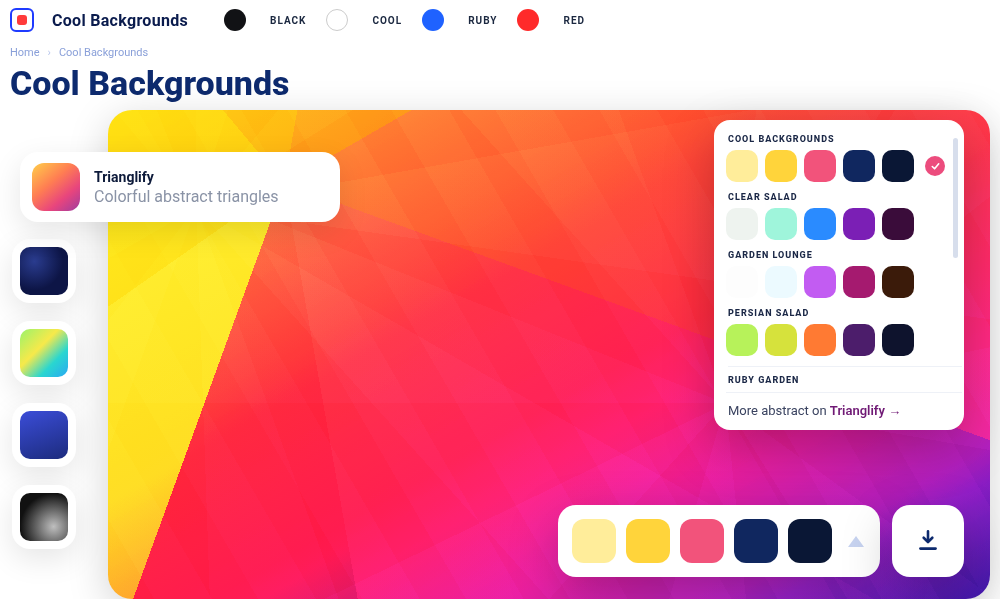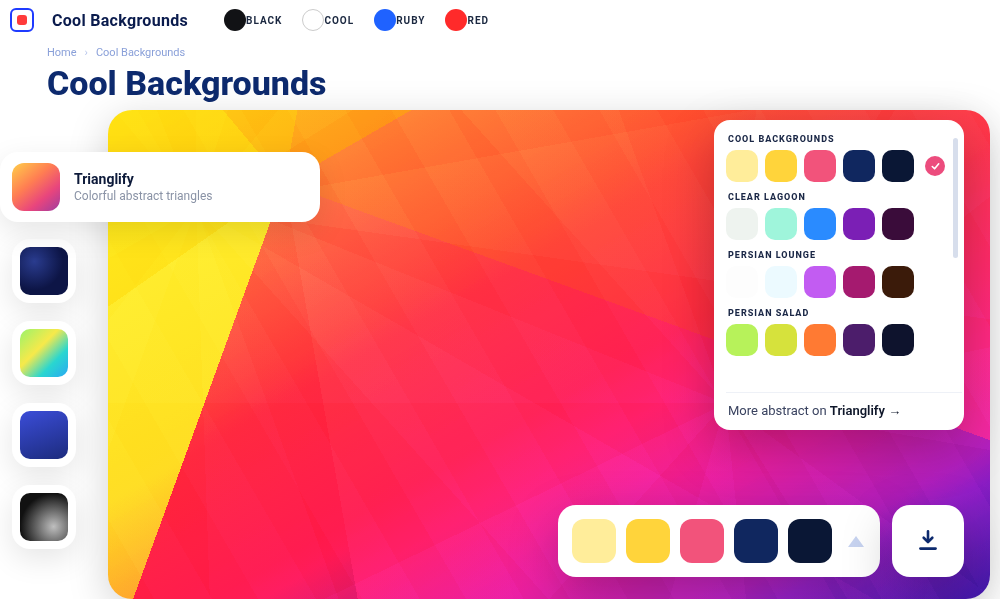--- a/index.html
+++ b/index.html
@@ -3,26 +3,26 @@
 <meta charset="utf-8">
 <style>
   * { box-sizing: border-box; margin: 0; padding: 0; }
   html, body { width: 1000px; height: 599px; overflow: hidden; font-family: -apple-system, "Segoe UI", Roboto, Arial, sans-serif; background:#fff; }
   
   .appbar { height: 40px; display:flex; align-items:center; padding:0 10px; gap:18px; }
   .logo-box { width:24px; height:24px; border:2px solid #1f3bff; border-radius:6px; display:flex; align-items:center; justify-content:center;}
   .logo-box span{width:10px;height:10px;background:#ff3b3b;border-radius:3px;display:block;}
   .brand { font-weight:700; color:#0a1b4d; font-size:16px; letter-spacing:.3px;}
   .color-options{display:flex; gap:20px; margin-left:18px;}
-  .copt{display:flex; align-items:center; gap:0; font-size:10px; font-weight:700; letter-spacing:1px; color:#1b2840; cursor:pointer;}
+  .copt{display:flex; align-items:center; gap:24px; font-size:10px; font-weight:700; letter-spacing:1px; color:#1b2840; cursor:pointer;}
   .swatch{width:22px;height:22px;border-radius:50%;}
   .swatch.outline{border:1px solid #ccc;}
 
   
-  .page { position:relative; padding:6px 10px 0 10px;margin-left:37px;}
+  .page { position:relative; padding:6px 10px 0 10px;}
   .crumbs{font-size:11px;color:#8aa0d9;display:flex;gap:8px;}
   .crumbs .sep{color:#b8c6ec;}
   h1{font-size:34px;font-weight:800;color:#0d2a6e;margin-top:4px;}
 
   
   .stage{position:absolute; left:108px; right:10px; top:110px; bottom:0;}
   
   .canvas{
     position:absolute; inset:0; border-radius:24px; overflow:hidden;
     background:
@@ -41,45 +41,45 @@
     background:
       repeating-conic-gradient(from 0deg at 10% 20%, rgba(255,255,255,.04) 0 18deg, rgba(0,0,0,.04) 18deg 40deg),
       repeating-conic-gradient(from 30deg at 70% 60%, rgba(255,255,255,.03) 0 22deg, rgba(0,0,0,.05) 22deg 48deg),
       repeating-linear-gradient(60deg, rgba(0,0,0,.04) 0 40px, rgba(255,255,255,.03) 40px 90px);
     mix-blend-mode:overlay;
   }
 
   
   .rail{position:absolute; left:12px; top:155px; width:84px; display:flex; flex-direction:column; gap:18px; z-index:5;}
   .card{background:#fff;border-radius:18px;box-shadow:0 10px 30px rgba(0,0,0,.10);}
-  .selected-card{position:absolute; left:0; top:152px; width:320px; height:70px; display:flex; align-items:center; gap:14px; padding:12px; z-index:6;}
+  .selected-card{position:absolute; left:20px; top:152px; width:320px; height:70px; display:flex; align-items:center; gap:14px; padding:12px; z-index:6;}
   .thumb{width:48px;height:48px;border-radius:12px;}
   .sel-title{font-weight:700;color:#0d1a3a;font-size:14px;}
-  .sel-sub{font-size:12px;color:#8a93a6;margin-top:2px;}
+  .sel-sub{font-size:16px;color:#8a93a6;margin-top:2px;}
   .rail .tile{width:64px;height:64px;padding:8px;display:flex;align-items:center;justify-content:center;cursor:pointer;}
   .tile-inner{width:48px;height:48px;border-radius:10px;}
 
   
   .t1{background:radial-gradient(circle at 30% 30%,#2a3c8f,#0d1546 60%);}
   .t2{background:linear-gradient(135deg,#9af36b,#f7e94a 40%,#29d6d0 70%,#2aa8f2);}
   .t3{background:linear-gradient(160deg,#3b4dd8,#1c2b7d);}
   .t4{background:radial-gradient(circle at 70% 70%,#bfbfbf,#111 70%);}
   .sel-thumb{background:linear-gradient(140deg,#ffcf4a 0%,#ff7e52 40%,#e8457d 70%,#9f3ca0 100%);}
 
   
   .popup{position:absolute; right:26px; top:10px; width:250px; background:#fff; border-radius:16px; box-shadow:0 18px 50px rgba(0,0,0,.25); padding:10px 2px 0 12px; z-index:10;}
   .popup-scroll{height:262px; overflow:hidden; position:relative;}
   .pgroup-label{font-size:9px;font-weight:800;letter-spacing:1px;color:#1a2746;margin:4px 0 6px 2px;}
   .prow{display:flex;gap:7px;margin-bottom:10px;align-items:center;}
   .chip{width:32px;height:32px;border-radius:10px;}
   .chip.big{width:44px;height:44px;border-radius:12px;}
   .check{width:20px;height:20px;border-radius:50%;background:#ec4c7d;display:flex;align-items:center;justify-content:center;margin-left:4px;}
   .ruby-head{border-top:1px solid #eef1f7;padding-top:8px;margin-bottom:0;}
   .more{border-top:1px solid #eef1f7;padding:10px 4px 12px 2px;font-size:13px;color:#3a4360;}
-  .more a{color:#0f172a;text-decoration:none;font-weight:600;}
+  .more a{color:#701a75;text-decoration:none;font-weight:600;}
   .scrollbar{position:absolute;right:4px;top:8px;width:5px;height:120px;background:#d7deec;border-radius:3px;}
 
   
   .bottombar{position:absolute; right:26px; bottom:22px; display:flex; gap:12px; z-index:10;}
   .palette-strip{background:#fff;border-radius:18px;box-shadow:0 18px 50px rgba(0,0,0,.25);height:72px;display:flex;align-items:center;gap:10px;padding:0 16px 0 14px;cursor:pointer;}
   .caret-up{width:0;height:0;border-left:8px solid transparent;border-right:8px solid transparent;border-bottom:11px solid #c7d3f0;margin-left:6px;}
   .dlbtn{width:72px;height:72px;background:#fff;border-radius:18px;box-shadow:0 18px 50px rgba(0,0,0,.25);display:flex;align-items:center;justify-content:center;cursor:pointer;}
 </style>
 </head>
 <body>
@@ -153,44 +153,45 @@
           <span class="chip" style="background: rgb(255, 212, 59);"></span>
           <span class="chip" style="background: rgb(242, 83, 123);"></span>
           <span class="chip" style="background: rgb(16, 39, 95);"></span>
           <span class="chip" style="background: rgb(10, 23, 53);"></span>
           <span class="check">
             <svg width="11" height="11" viewBox="0 0 24 24">
               <path d="M5 12l5 5 9-11" stroke="#fff" stroke-width="3.5" fill="none" stroke-linecap="round" stroke-linejoin="round"></path>
             </svg>
           </span>
         </div>
-        <div class="pgroup-label">CLEAR LAGOON</div>
+        <div class="pgroup-label">CLEAR SALAD</div>
         <div class="prow">
           <span class="chip" style="background: rgb(238, 243, 239);"></span>
           <span class="chip" style="background: rgb(159, 245, 219);"></span>
           <span class="chip" style="background: rgb(42, 139, 255);"></span>
           <span class="chip" style="background: rgb(123, 31, 181);"></span>
           <span class="chip" style="background: rgb(58, 12, 58);"></span>
         </div>
-        <div class="pgroup-label">PERSIAN LOUNGE</div>
+        <div class="pgroup-label">GARDEN LOUNGE</div>
         <div class="prow">
           <span class="chip" style="background: rgb(253, 253, 253);"></span>
           <span class="chip" style="background: rgb(236, 250, 255);"></span>
           <span class="chip" style="background: rgb(194, 92, 242);"></span>
           <span class="chip" style="background: rgb(165, 26, 111);"></span>
           <span class="chip" style="background: rgb(59, 27, 10);"></span>
         </div>
         <div class="pgroup-label">PERSIAN SALAD</div>
         <div class="prow">
           <span class="chip" style="background: rgb(183, 242, 90);"></span>
           <span class="chip" style="background: rgb(214, 226, 60);"></span>
           <span class="chip" style="background: rgb(255, 122, 51);"></span>
           <span class="chip" style="background: rgb(76, 29, 107);"></span>
           <span class="chip" style="background: rgb(14, 19, 45);"></span>
         </div>
+        <div class="pgroup-label ruby-head">RUBY GARDEN</div>
         <div class="scrollbar"></div>
       </div>
     <div class="more">
       <span>More abstract on </span><a href="#">Trianglify →</a>
     </div>
   </div>
 
   <div class="bottombar">
     <div class="palette-strip" id="current-palette">
         <span class="chip big" style="background: rgb(255, 237, 154);"></span>

